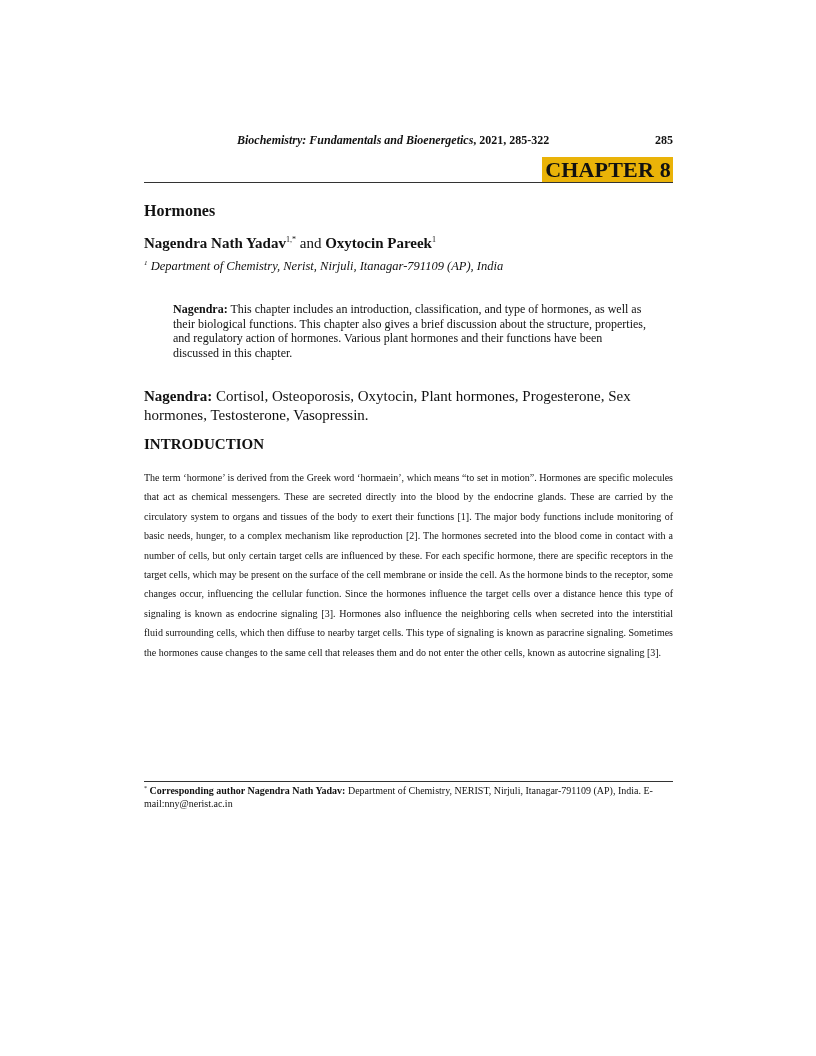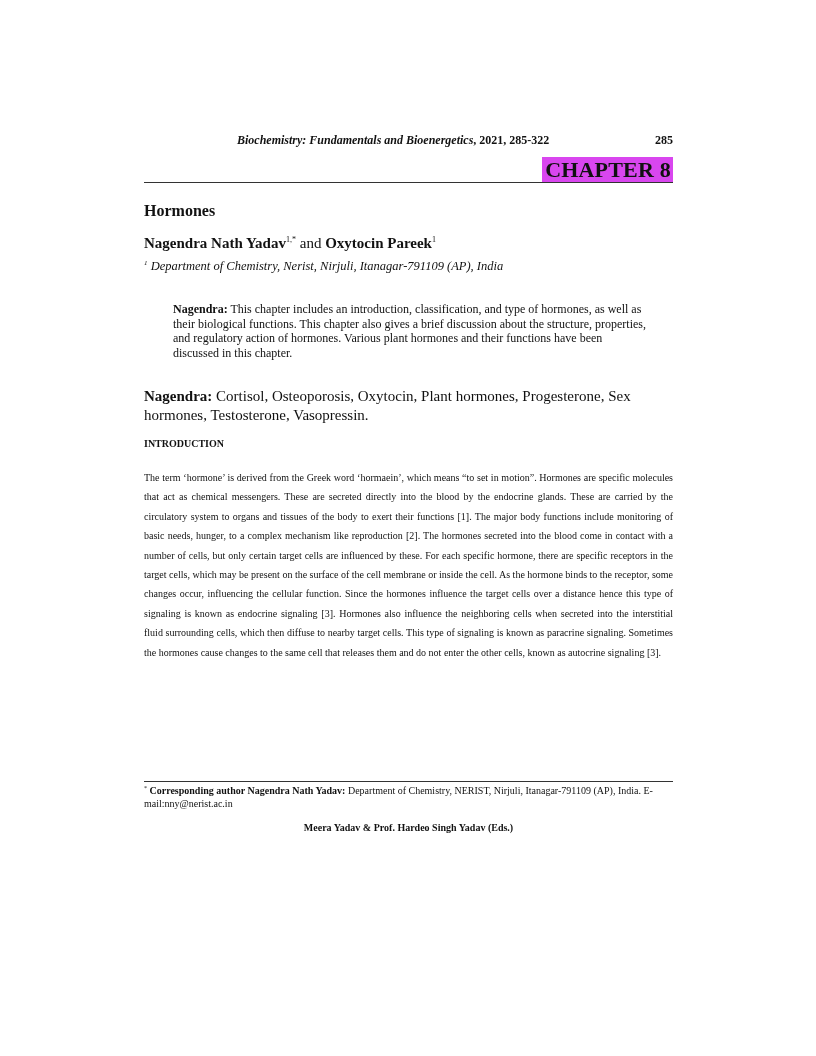--- a/index.html
+++ b/index.html
@@ -10,21 +10,21 @@
     .page { position: absolute; left: 144px; top: 0; width: 529px; }
     .running-head {
       position: absolute; top: 133px; left: 0; width: 529px;
       font-size: 12px; font-weight: bold; line-height: 14px;
     }
     .running-head .journal { position: absolute; left: 93px; top: 0; }
     .running-head .journal i { font-style: italic; }
     .running-head .pageno { position: absolute; right: 0; top: 0; }
     .chapter-box {
       position: absolute; top: 157px; right: 0;
-      background: #d946ef; padding: 0 2px 0 3px;
+      background: #eab308; padding: 0 2px 0 3px;
       font-size: 22px; font-weight: bold; line-height: 25px; letter-spacing: 0.2px;
     }
     .chapter-rule {
       position: absolute; top: 182px; left: 0; width: 529px; height: 0;
       border-top: 1px solid #333;
     }
     .title {
       position: absolute; top: 197px; left: 0;
       font-size: 16px; font-weight: bold; line-height: 28px; margin: 0;
     }
@@ -44,21 +44,21 @@
       font-size: 12px; line-height: 14.5px; margin: 0;
     }
     .abstract b { font-weight: bold; }
     .keywords {
       position: absolute; top: 387px; left: 0; width: 529px;
       font-size: 15px; line-height: 19px; margin: 0;
     }
     .keywords b { font-weight: bold; }
     .section-heading {
       position: absolute; top: 435px; left: 0;
-      font-size: 10px; font-weight: bold; line-height: 18px; margin: 0;
+      font-size: 15px; font-weight: bold; line-height: 18px; margin: 0;
     }
     .body-text {
       position: absolute; top: 468px; left: 0; width: 529px;
       font-size: 10px; line-height: 19.4px; margin: 0;
       text-align: justify; text-align-last: left;
     }
     .footnote-rule {
       position: absolute; top: 781px; left: 0; width: 529px; height: 0;
       border-top: 1px solid #333;
     }
@@ -108,16 +108,15 @@
 
   <p class="body-text">The term ‘hormone’ is derived from the Greek word ‘hormaein’, which means “to set in motion”. Hormones are specific molecules that act as chemical messengers. These are secreted directly into the blood by the endocrine glands. These are carried by the circulatory system to organs and tissues of the body to exert their functions [1]. The major body functions include monitoring of basic needs, hunger, to a complex mechanism like reproduction [2]. The hormones secreted into the blood come in contact with a number of cells, but only certain target cells are influenced by these. For each specific hormone, there are specific receptors in the target cells, which may be present on the surface of the cell membrane or inside the cell. As the hormone binds to the receptor, some changes occur, influencing the cellular function. Since the hormones influence the target cells over a distance hence this type of signaling is known as endocrine signaling [3]. Hormones also influence the neighboring cells when secreted into the interstitial fluid surrounding cells, which then diffuse to nearby target cells. This type of signaling is known as paracrine signaling. Sometimes the hormones cause changes to the same cell that releases them and do not enter the other cells, known as autocrine signaling [3].</p>
 
   <div class="footnote-rule"></div>
 
   <p class="footnote">
     <sup>*</sup><b> Corresponding author Nagendra Nath Yadav:</b><span> Department of Chemistry, NERIST, Nirjuli, Itanagar-791109 (AP), India. E-mail:nny@nerist.ac.in</span>
   </p>
 
   <div class="publisher">
-    <div>Meera Yadav &amp; Prof. Hardeo Singh Yadav (Eds.)</div>
   </div>
 
 </div>
 
 </body></html>

